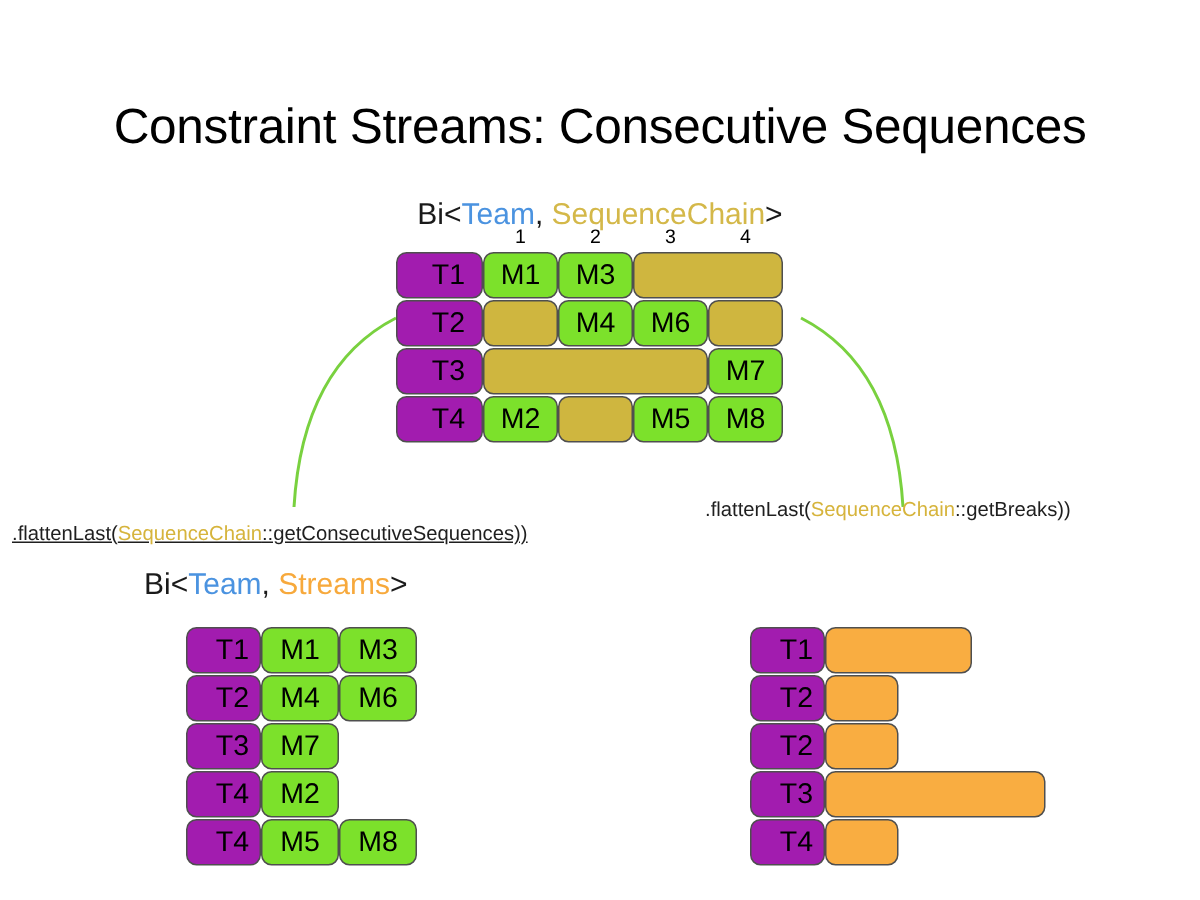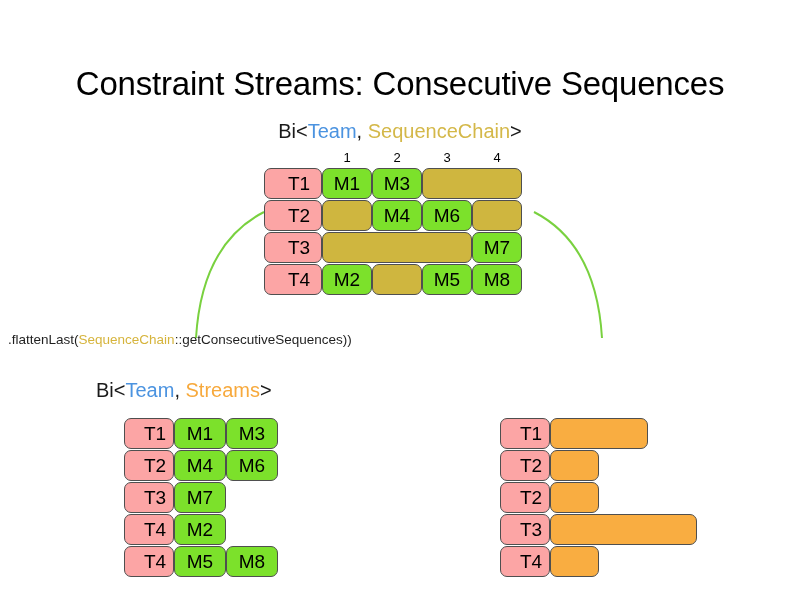--- a/index.html
+++ b/index.html
@@ -72,21 +72,21 @@
     box-sizing: border-box;
     border: 1.4px solid #4f4f4f;
     border-radius: 7px;
     display: flex;
     align-items: center;
     justify-content: center;
     font-size: 19px;
     line-height: 1;
     color: #000;
   }
-  .cell.team  { background: #fca5a5; padding-left: 12px; }
+  .cell.team  { background: #a21caf; padding-left: 12px; }
   .cell.match { background: #7ce12b; }
   .cell.gold  { background: #cfb63f; }
   .cell.break { background: #f9ad41; }
 
   
   .col-num {
     position: absolute;
     font-size: 13px;
     text-align: center;
     color: #000;
@@ -108,21 +108,21 @@
 
 <div id="stage">
 
   <div id="title">Constraint Streams: Consecutive Sequences</div>
 
   <svg id="connectors" viewBox="0 0 800 600" xmlns="http://www.w3.org/2000/svg">
     <path d="M 264 212 C 225 232 200 272 196 338" fill="none" stroke="#79d13f" stroke-width="2"></path>
     <path d="M 534 212 C 573 232 598 272 602 338" fill="none" stroke="#79d13f" stroke-width="2"></path>
   </svg>
 
-  <div class="type-label" id="chain-type" style="left:0; top:120px; width:800px; text-align:center;">
+  <div class="type-label" id="chain-type" style="left:0; top:132px; width:800px; text-align:center;">
     <span>Bi&lt;</span><span class="tp-blue">Team</span><span>, </span><span class="tp-gold">SequenceChain</span><span>&gt;</span>
   </div>
 
   <div id="chain-columns">
       <div class="col-num" style="left: 335px; top: 150px;">1</div>
       <div class="col-num" style="left: 385px; top: 150px;">2</div>
       <div class="col-num" style="left: 435px; top: 150px;">3</div>
       <div class="col-num" style="left: 485px; top: 150px;">4</div>
     </div>
   <div id="chain-grid">
@@ -162,21 +162,21 @@
       </div>
       <div class="cell gold" style="left: 372px; top: 264px; width: 50px; height: 31px;"></div>
       <div class="cell match" style="left: 422px; top: 264px; width: 50px; height: 31px;">
         <span>M5</span>
       </div>
       <div class="cell match" style="left: 472px; top: 264px; width: 50px; height: 31px;">
         <span>M8</span>
       </div>
     </div>
 
-  <div class="method-caption" style="left:8px; top:332px;">
+  <div class="method-caption" style="left:8px; top:348px;text-decoration:underline;">
     <span>.flattenLast(</span><span class="mc-gold">SequenceChain</span><span>::getConsecutiveSequences))</span>
   </div>
 
   <div class="type-label" style="left:96px; top:379px;">
     <span>Bi&lt;</span><span class="tp-blue">Team</span><span>, </span><span class="tp-orange">Streams</span><span>&gt;</span>
   </div>
 
   <div id="sequence-grid">
       <div class="cell team" style="left: 124px; top: 418px; width: 50px; height: 31px;">
         <span>T1</span>
@@ -212,20 +212,23 @@
         <span>T4</span>
       </div>
       <div class="cell match" style="left: 174px; top: 546px; width: 52px; height: 31px;">
         <span>M5</span>
       </div>
       <div class="cell match" style="left: 226px; top: 546px; width: 52px; height: 31px;">
         <span>M8</span>
       </div>
     </div>
 
+  <div class="method-caption" style="left:470px; top:332px;">
+    <span>.flattenLast(</span><span class="mc-gold">SequenceChain</span><span>::getBreaks))</span>
+  </div>
 
 
   <div id="break-grid">
       <div class="cell team" style="left: 500px; top: 418px; width: 50px; height: 31px;">
         <span>T1</span>
       </div>
       <div class="cell break" style="left: 550px; top: 418px; width: 98px; height: 31px;"></div>
       <div class="cell team" style="left: 500px; top: 450px; width: 50px; height: 31px;">
         <span>T2</span>
       </div>

